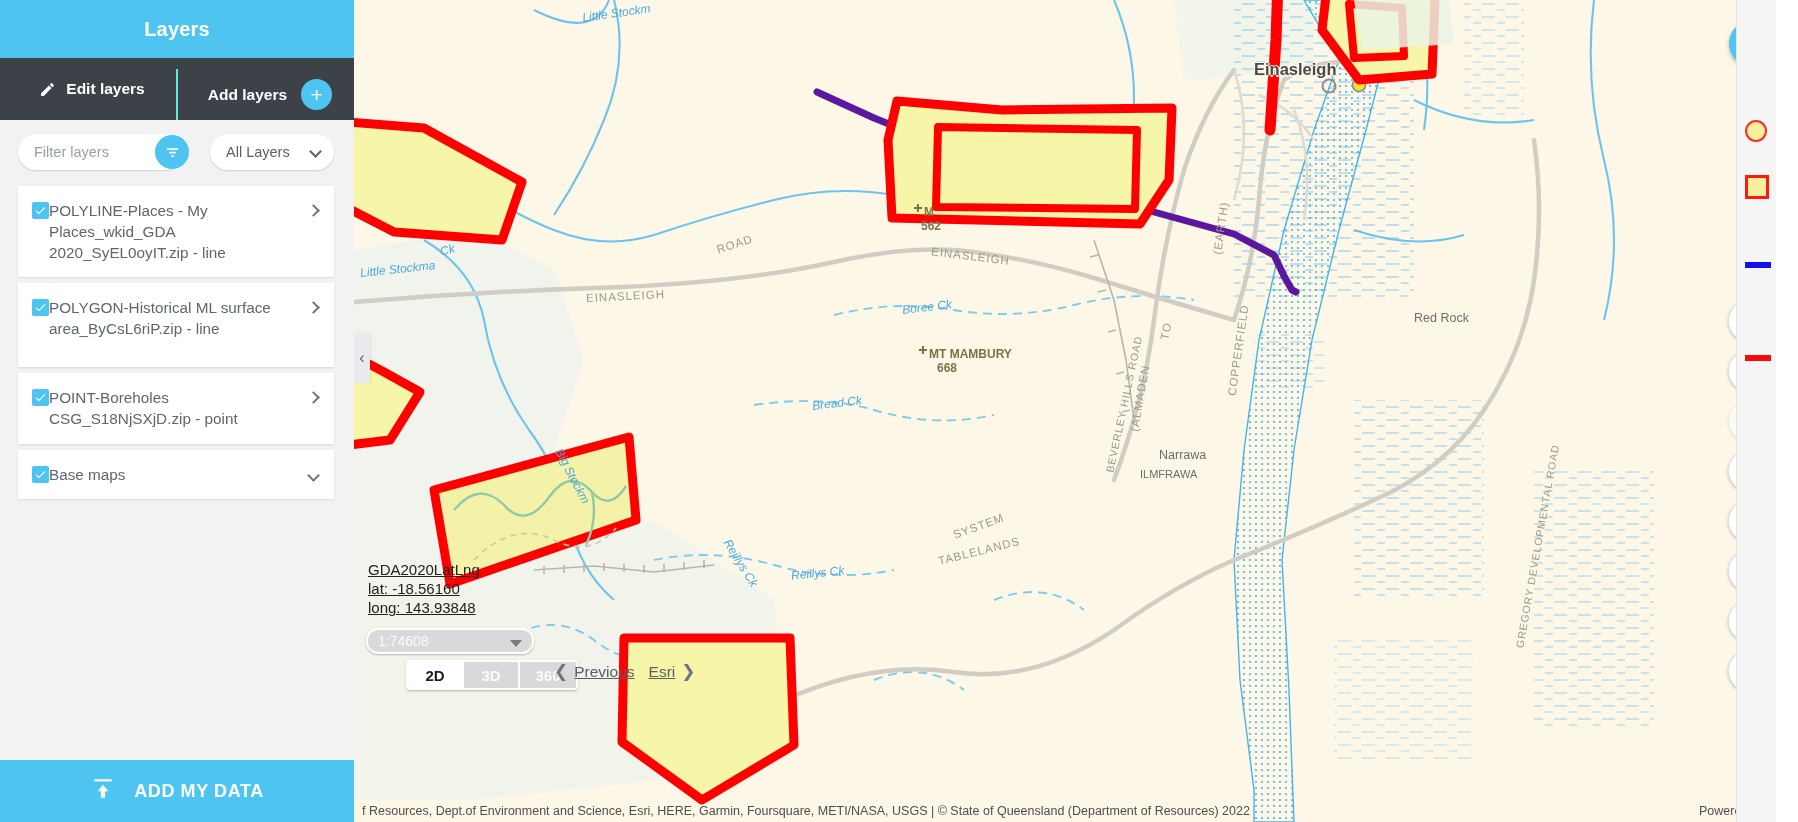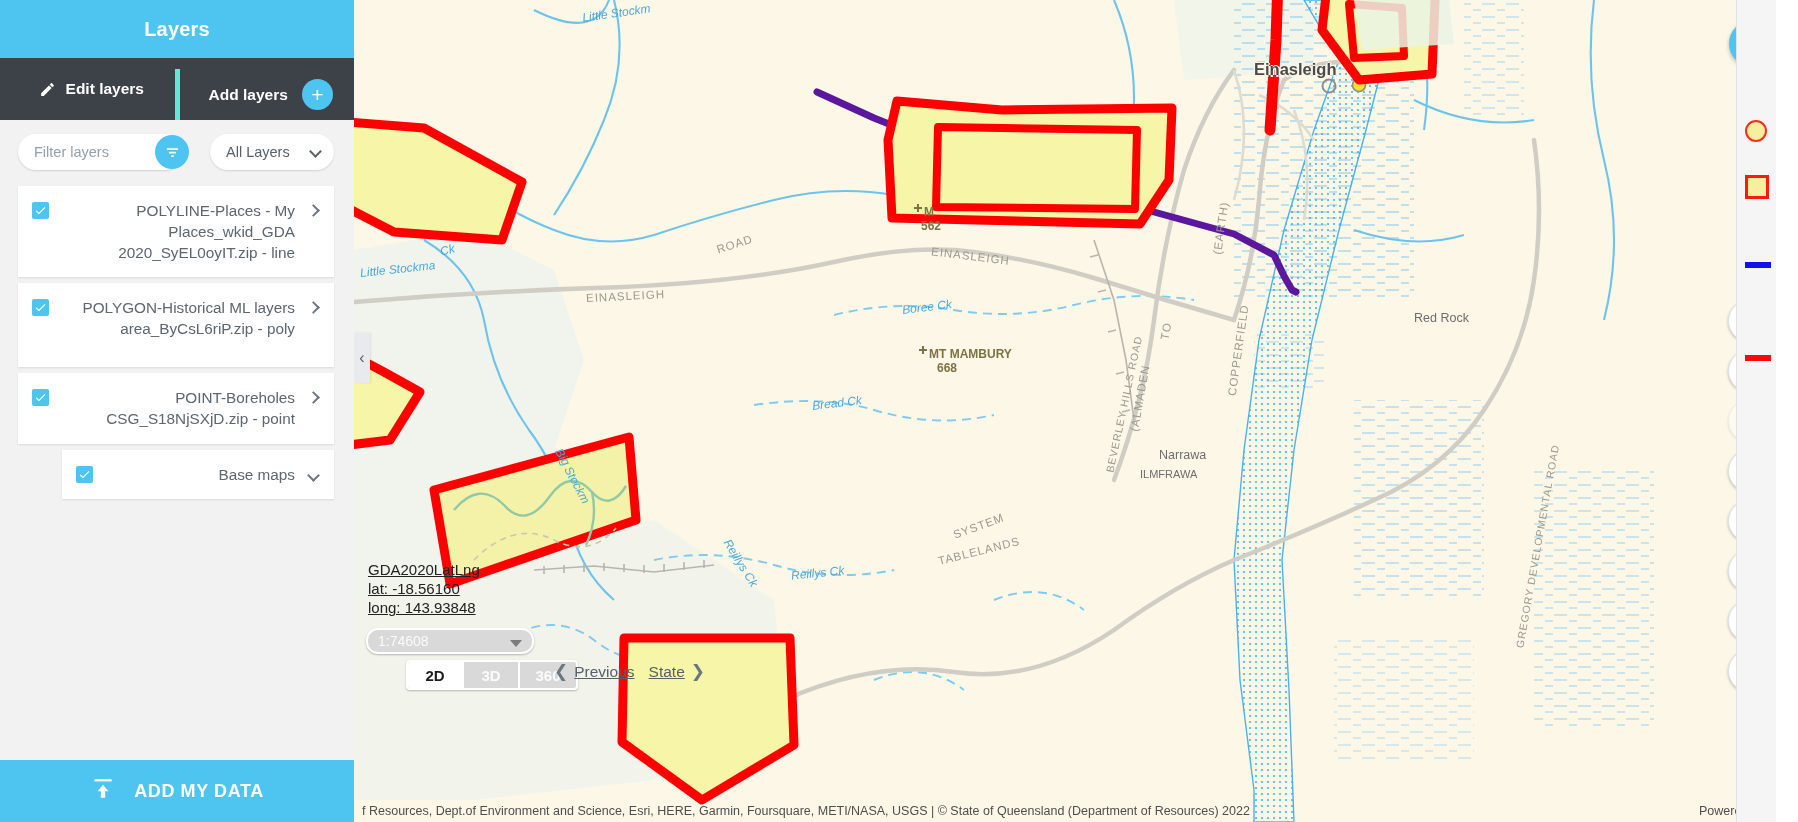--- a/index.html
+++ b/index.html
@@ -28,21 +28,21 @@
   }
   #panel-actions {
     height: 62px; background: #3d4249;
     display: flex; align-items: stretch;
   }
   .panel-action {
     flex: 1; display: flex; align-items: center; justify-content: center;
     color: #fff; font-size: 15.5px; font-weight: bold; gap: 10px;
     cursor: pointer; position: relative; padding-left: 8px;
   }
-  .panel-action + .panel-action { border-left: 5px solid #5eead4; margin-top: 11px; }
+  .panel-action + .panel-action { border-left: 2px solid #5eead4; margin-top: 11px; }
   .pencil-icon { display:inline-block; width:17px; height:17px; }
   .plus-fab {
     width: 31px; height: 31px; border-radius: 50%;
     background: #4ec5f1; color: #fff;
     display:flex; align-items:center; justify-content:center;
     font-size: 21px; font-weight: 400; line-height: 1; margin-left: 4px;
   }
 
   #filter-row {
     padding: 14px 20px 10px 18px;
@@ -80,24 +80,23 @@
     position:absolute; right: 14px; top: 13px;
     width: 9px; height: 9px; border-right: 2px solid #5a6068;
     border-bottom: 2px solid #5a6068; transform: rotate(45deg);
     pointer-events:none;
   }
 
   #layer-list { padding: 6px 20px 0 18px; overflow: hidden; }
   .layer-item {
     background: #fff; margin-bottom: 6px;
     padding: 14px 12px 14px 14px;
-    display: flex; align-items: flex-start; gap: 14px;
+    display: flex; align-items: flex-start; 
     box-shadow: 0 1px 2px rgba(0,0,0,.10);
     cursor: pointer;
-    text-align: right;
   }
   .chk {
     flex: 0 0 auto; width: 17px; height: 17px; margin-top: 2px;
     background: #4ec5f1; border-radius: 2px;
     display: flex; align-items: center; justify-content: center;
   }
   .layer-label {
     flex: 1 1 auto; font-size: 15.3px; line-height: 1.38;
     color: #5e666e; word-break: break-word;
   }
@@ -287,35 +286,35 @@
         <span class="layer-label">POLYLINE-Places - My Places_wkid_GDA 2020_SyEL0oyIT.zip - line</span>
         <span class="chev"></span>
       </div>
 
       <div class="layer-item" style="min-height:84px;">
         <span class="chk">
           <svg viewBox="0 0 24 24" width="13" height="13">
               <path fill="#fff" d="M9 16.2 4.8 12l-1.4 1.4L9 19 21 7l-1.4-1.4z"></path>
             </svg>
         </span>
-        <span class="layer-label">POLYGON-Historical ML layers area_ByCsL6riP.zip - poly</span>
+        <span class="layer-label">POLYGON-Historical ML surface area_ByCsL6riP.zip - line</span>
         <span class="chev"></span>
       </div>
 
       <div class="layer-item" style="min-height:62px;">
         <span class="chk">
           <svg viewBox="0 0 24 24" width="13" height="13">
               <path fill="#fff" d="M9 16.2 4.8 12l-1.4 1.4L9 19 21 7l-1.4-1.4z"></path>
             </svg>
         </span>
         <span class="layer-label">POINT-Boreholes CSG_S18NjSXjD.zip - point</span>
         <span class="chev"></span>
       </div>
 
-      <div class="layer-item" style="align-items:center;min-height:44px;margin-left:44px;">
+      <div class="layer-item" style="align-items:center;min-height:44px;">
         <span class="chk" style="margin-top:0;">
           <svg viewBox="0 0 24 24" width="13" height="13">
               <path fill="#fff" d="M9 16.2 4.8 12l-1.4 1.4L9 19 21 7l-1.4-1.4z"></path>
             </svg>
         </span>
         <span class="layer-label">Base maps</span>
         <span class="chev down"></span>
       </div>
 
     </div>
@@ -495,21 +494,21 @@
       <div class="vm">3D</div>
       <div class="vm">360</div>
     </div>
 
     <div id="prevnext">
       <div class="pn">
         <span class="pn-ar">❮</span>
         <span class="t">Previous</span>
       </div>
       <div class="pn">
-        <span class="t">State</span>
+        <span class="t">Esri</span>
         <span class="pn-ar">❯</span>
       </div>
     </div>
 
     <div id="wrench-btn">
       <svg viewBox="0 0 24 24" width="25" height="25">
         <path fill="#fff" d="M21.7 18.6 12.9 9.8a5.5 5.5 0 0 0-7.2-7l3.6 3.6-2.1 2.1L3.6 4.9a5.5 5.5 0 0 0 7 7.2l8.8 8.8a1.1 1.1 0 0 0 1.6 0l.7-.7a1.1 1.1 0 0 0 0-1.6z"></path>
       </svg>
     </div>
 

